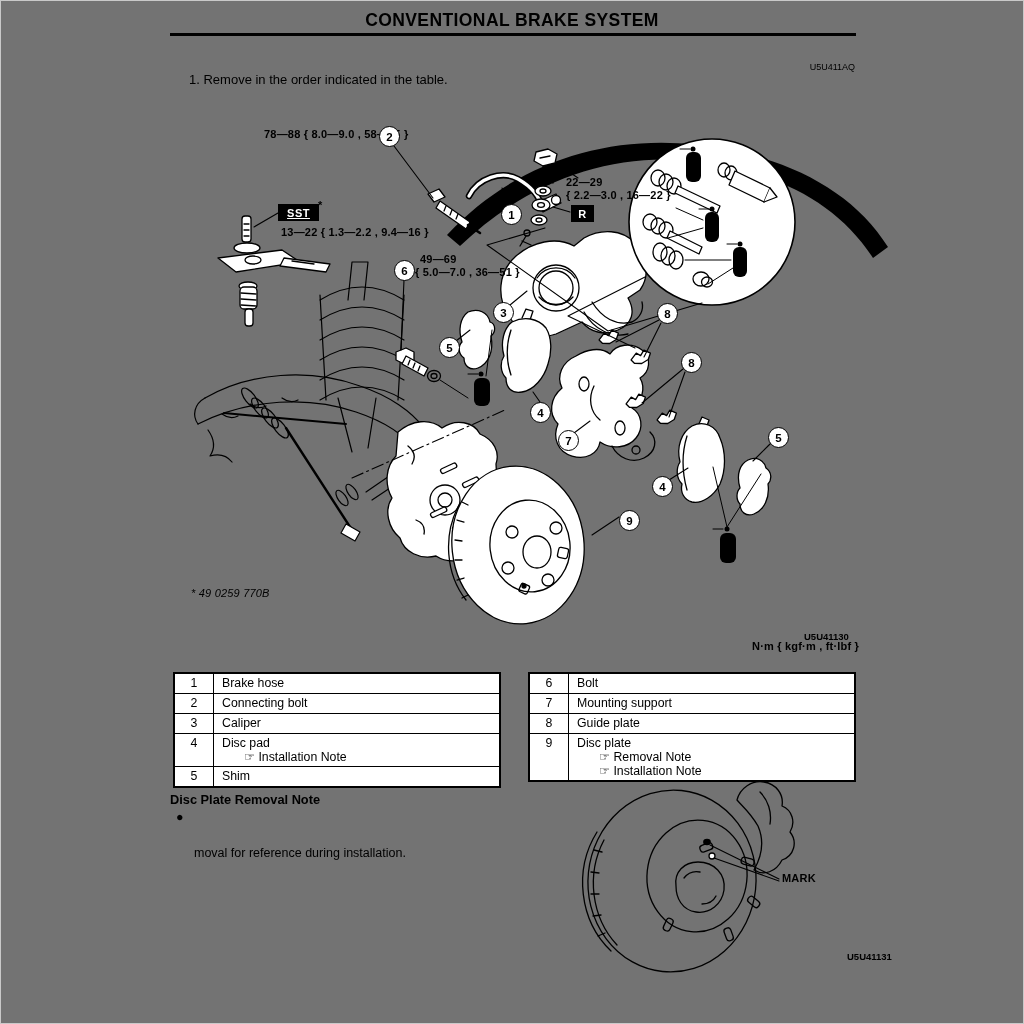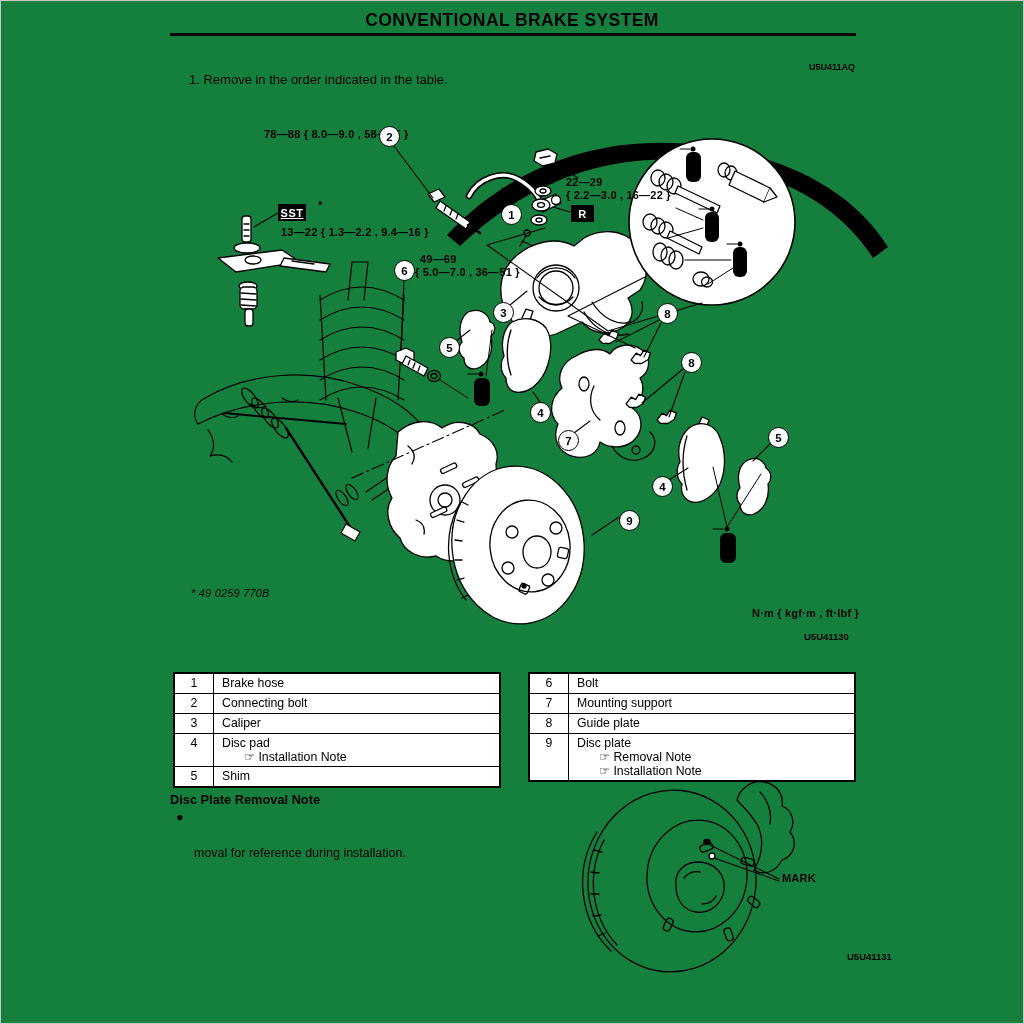--- a/index.html
+++ b/index.html
@@ -1,22 +1,22 @@
 <!DOCTYPE html>
 <html><head>
 <meta charset="utf-8">
 <style>
   html,body{margin:0;padding:0;background:#fff;}
-  .page{position:relative;width:1024px;height:1024px;background:#15803d;overflow:hidden;
+  .page{position:relative;width:1024px;height:1024px;background:#737373;overflow:hidden;
         font-family:"Liberation Sans",sans-serif;color:#000;box-shadow:inset 0 0 0 1px #c9c9c9;}
   .abs{position:absolute;}
   .hdr-title{top:10px;left:0;width:1024px;text-align:center;font-size:17.5px;font-weight:bold;letter-spacing:.4px;}
   .hdr-rule{top:33px;left:170px;width:686px;height:3px;background:#000;}
   .sec-title{top:46px;left:170px;font-size:13.5px;font-weight:bold;letter-spacing:.2px;}
-  .sec-code{top:62px;left:655px;width:200px;text-align:right;font-size:9px;font-weight:bold;}
+  .sec-code{top:62px;left:655px;width:200px;text-align:right;font-size:9px;font-weight:normal;}
   .step{left:189px;font-size:13px;text-align:right;}
   .tlabel{font-size:11px;font-weight:bold;white-space:pre;letter-spacing:.2px;}
   .small-code{font-size:9.5px;font-weight:bold;}
   .blackbox{position:absolute;background:#000;color:#fff;font-weight:bold;font-size:11px;
             display:flex;align-items:center;justify-content:center;letter-spacing:.5px;}
   .callout{position:absolute;width:19px;height:19px;border:1.6px solid #000;border-radius:50%;
            background:#fff;display:flex;align-items:center;justify-content:center;
            font-size:11.5px;font-weight:bold;z-index:5;}
   .ptable{position:absolute;width:324px;border:2px solid #000;font-size:12.3px;background:#fff;}
   .prow{display:flex;border-top:1.5px solid #000;min-height:19px;}
@@ -271,26 +271,26 @@
   <div class="abs sec-code">U5U411AQ</div>
   <div class="abs step" style="top:72px;">1. Remove in the order indicated in the table.</div>
 
   <div class="abs tlabel" style="left:264px;top:128px;">78—88 { 8.0—9.0 , 58—65 }</div>
   <div class="abs tlabel" style="left:566px;top:176px;">22—29</div>
   <div class="abs tlabel" style="left:566px;top:189px;">{ 2.2—3.0 , 16—22 }</div>
   <div class="abs tlabel" style="left:281px;top:226px;">13—22 { 1.3—2.2 , 9.4—16 }</div>
   <div class="abs tlabel" style="left:420px;top:253px;">49—69</div>
   <div class="abs tlabel" style="left:415px;top:266px;">{ 5.0—7.0 , 36—51 }</div>
 
-  <div class="blackbox" style="left:278px;top:204px;width:28px;height:17px;text-decoration:underline;">SST</div>
+  <div class="blackbox" style="left:278px;top:204px;width:41px;height:17px;text-decoration:underline;">SST</div>
   <div class="abs tlabel" style="left:318px;top:199px;">*</div>
   <div class="blackbox" style="left:571px;top:205px;width:23px;height:17px;">R</div>
 
   <div class="abs tlabel" style="left:191px;top:587px;font-weight:normal;font-style:italic;">* 49 0259 770B</div>
-  <div class="abs tlabel" style="left:752px;top:607px;">N·m { kgf·m , ft·lbf }</div>
+  <div class="abs tlabel" style="left:752px;top:640px;">N·m { kgf·m , ft·lbf }</div>
   <div class="abs small-code" style="left:804px;top:631px;">U5U41130</div>
 
   <div class="callout" style="left:379px;top:126px;">2</div>
   <div class="callout" style="left:501px;top:204px;">1</div>
   <div class="callout" style="left:394px;top:260px;">6</div>
   <div class="callout" style="left:493px;top:302px;">3</div>
   <div class="callout" style="left:439px;top:337px;">5</div>
   <div class="callout" style="left:530px;top:402px;">4</div>
   <div class="callout" style="left:558px;top:430px;">7</div>
   <div class="callout" style="left:657px;top:303px;">8</div>

